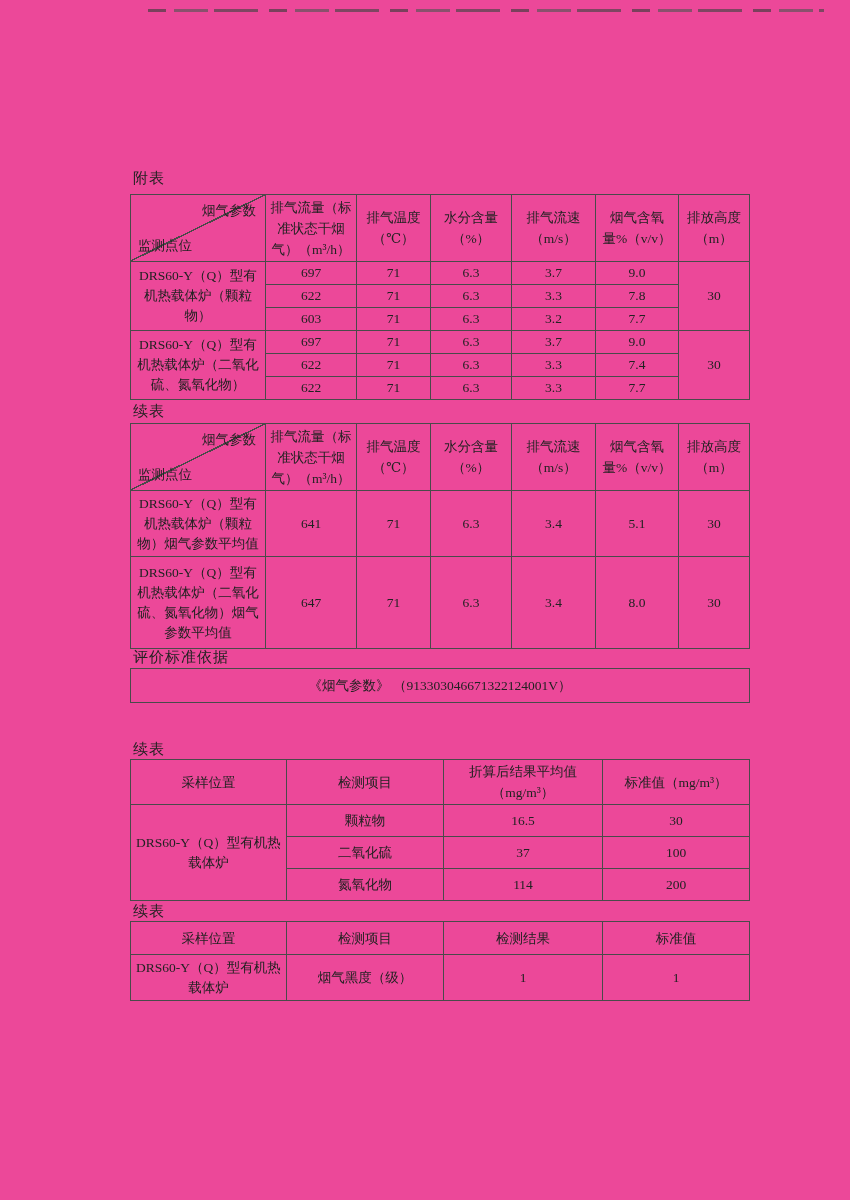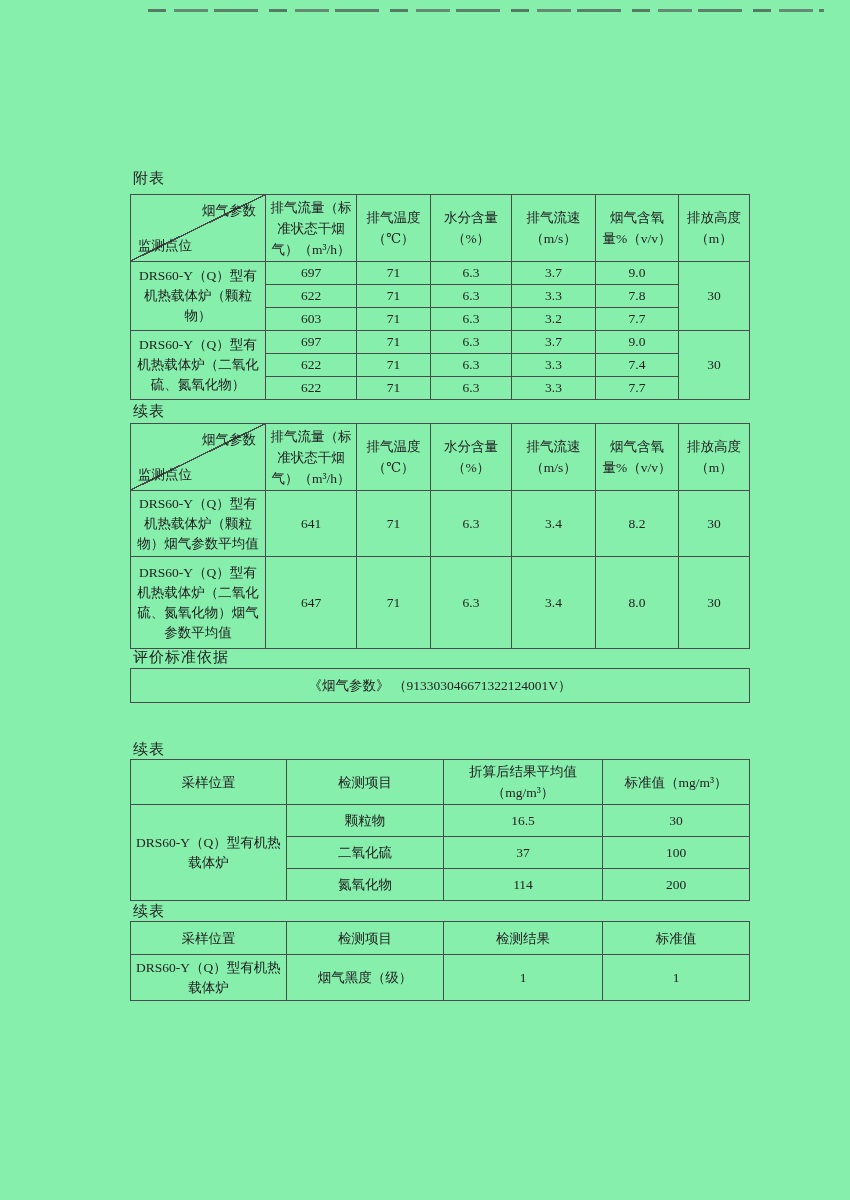--- a/index.html
+++ b/index.html
@@ -1,18 +1,18 @@
 <!DOCTYPE html>
 <html><head>
 <meta charset="utf-8">
 <style>
   html,body{margin:0;padding:0;background:#e8e8e8;}
   .page{
     position:relative;width:850px;height:1200px;margin:0 auto;
-    background:#86efac;overflow:hidden;
+    background:#ec4899;overflow:hidden;
     font-family:"Liberation Serif","DejaVu Serif",serif;
     color:#1d1d1d;
   }
   .scan-artifact{
     position:absolute;top:9px;left:148px;width:676px;height:3px;opacity:.65;
     background:repeating-linear-gradient(90deg,
       #3c3c3c 0 18px, transparent 18px 26px,
       #555 26px 60px, transparent 60px 66px,
       #444 66px 110px, transparent 110px 121px);
   }
@@ -159,21 +159,21 @@
         <td>排气流速（m/s）</td>
         <td>烟气含氧量%（v/v）</td>
         <td>排放高度（m）</td>
       </tr>
       <tr class="r1">
         <td>DRS60-Y（Q）型有机热载体炉（颗粒物）烟气参数平均值</td>
         <td>641</td>
         <td>71</td>
         <td>6.3</td>
         <td>3.4</td>
-        <td>8.2</td>
+        <td>5.1</td>
         <td>30</td>
       </tr>
       <tr class="r2">
         <td>DRS60-Y（Q）型有机热载体炉（二氧化硫、氮氧化物）烟气参数平均值</td>
         <td>647</td>
         <td>71</td>
         <td>6.3</td>
         <td>3.4</td>
         <td>8.0</td>
         <td>30</td>

